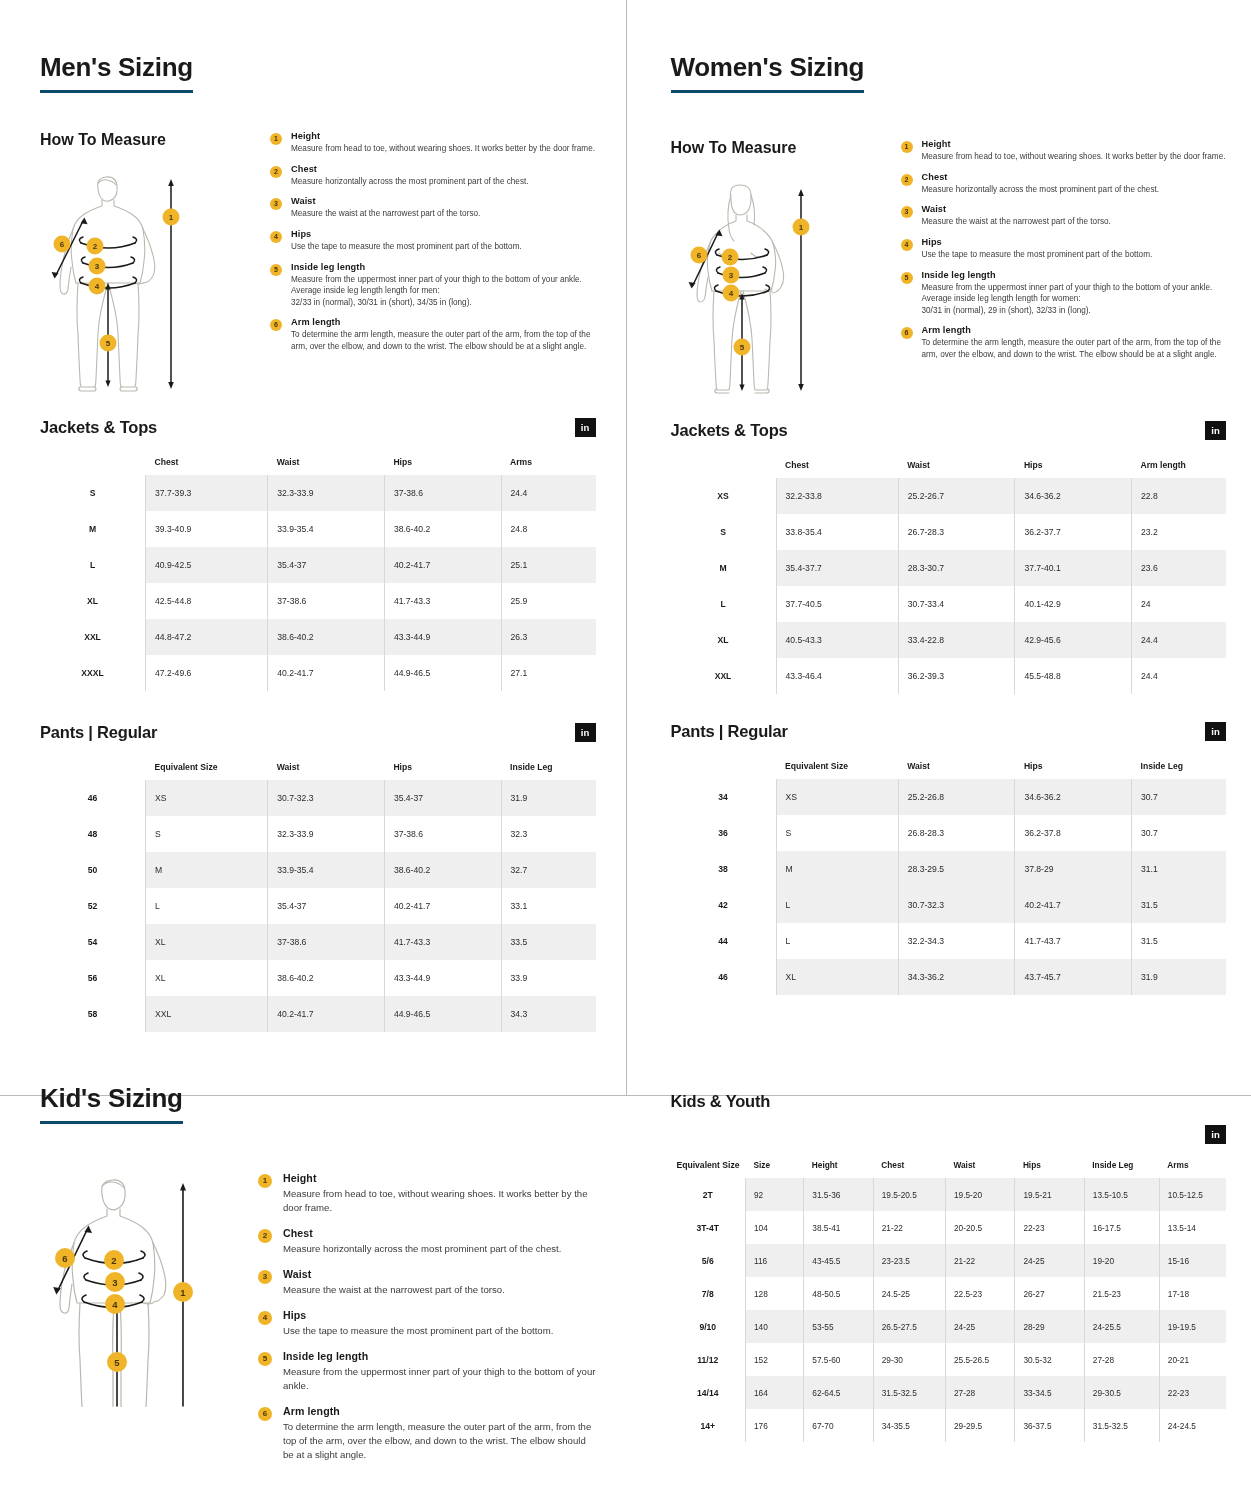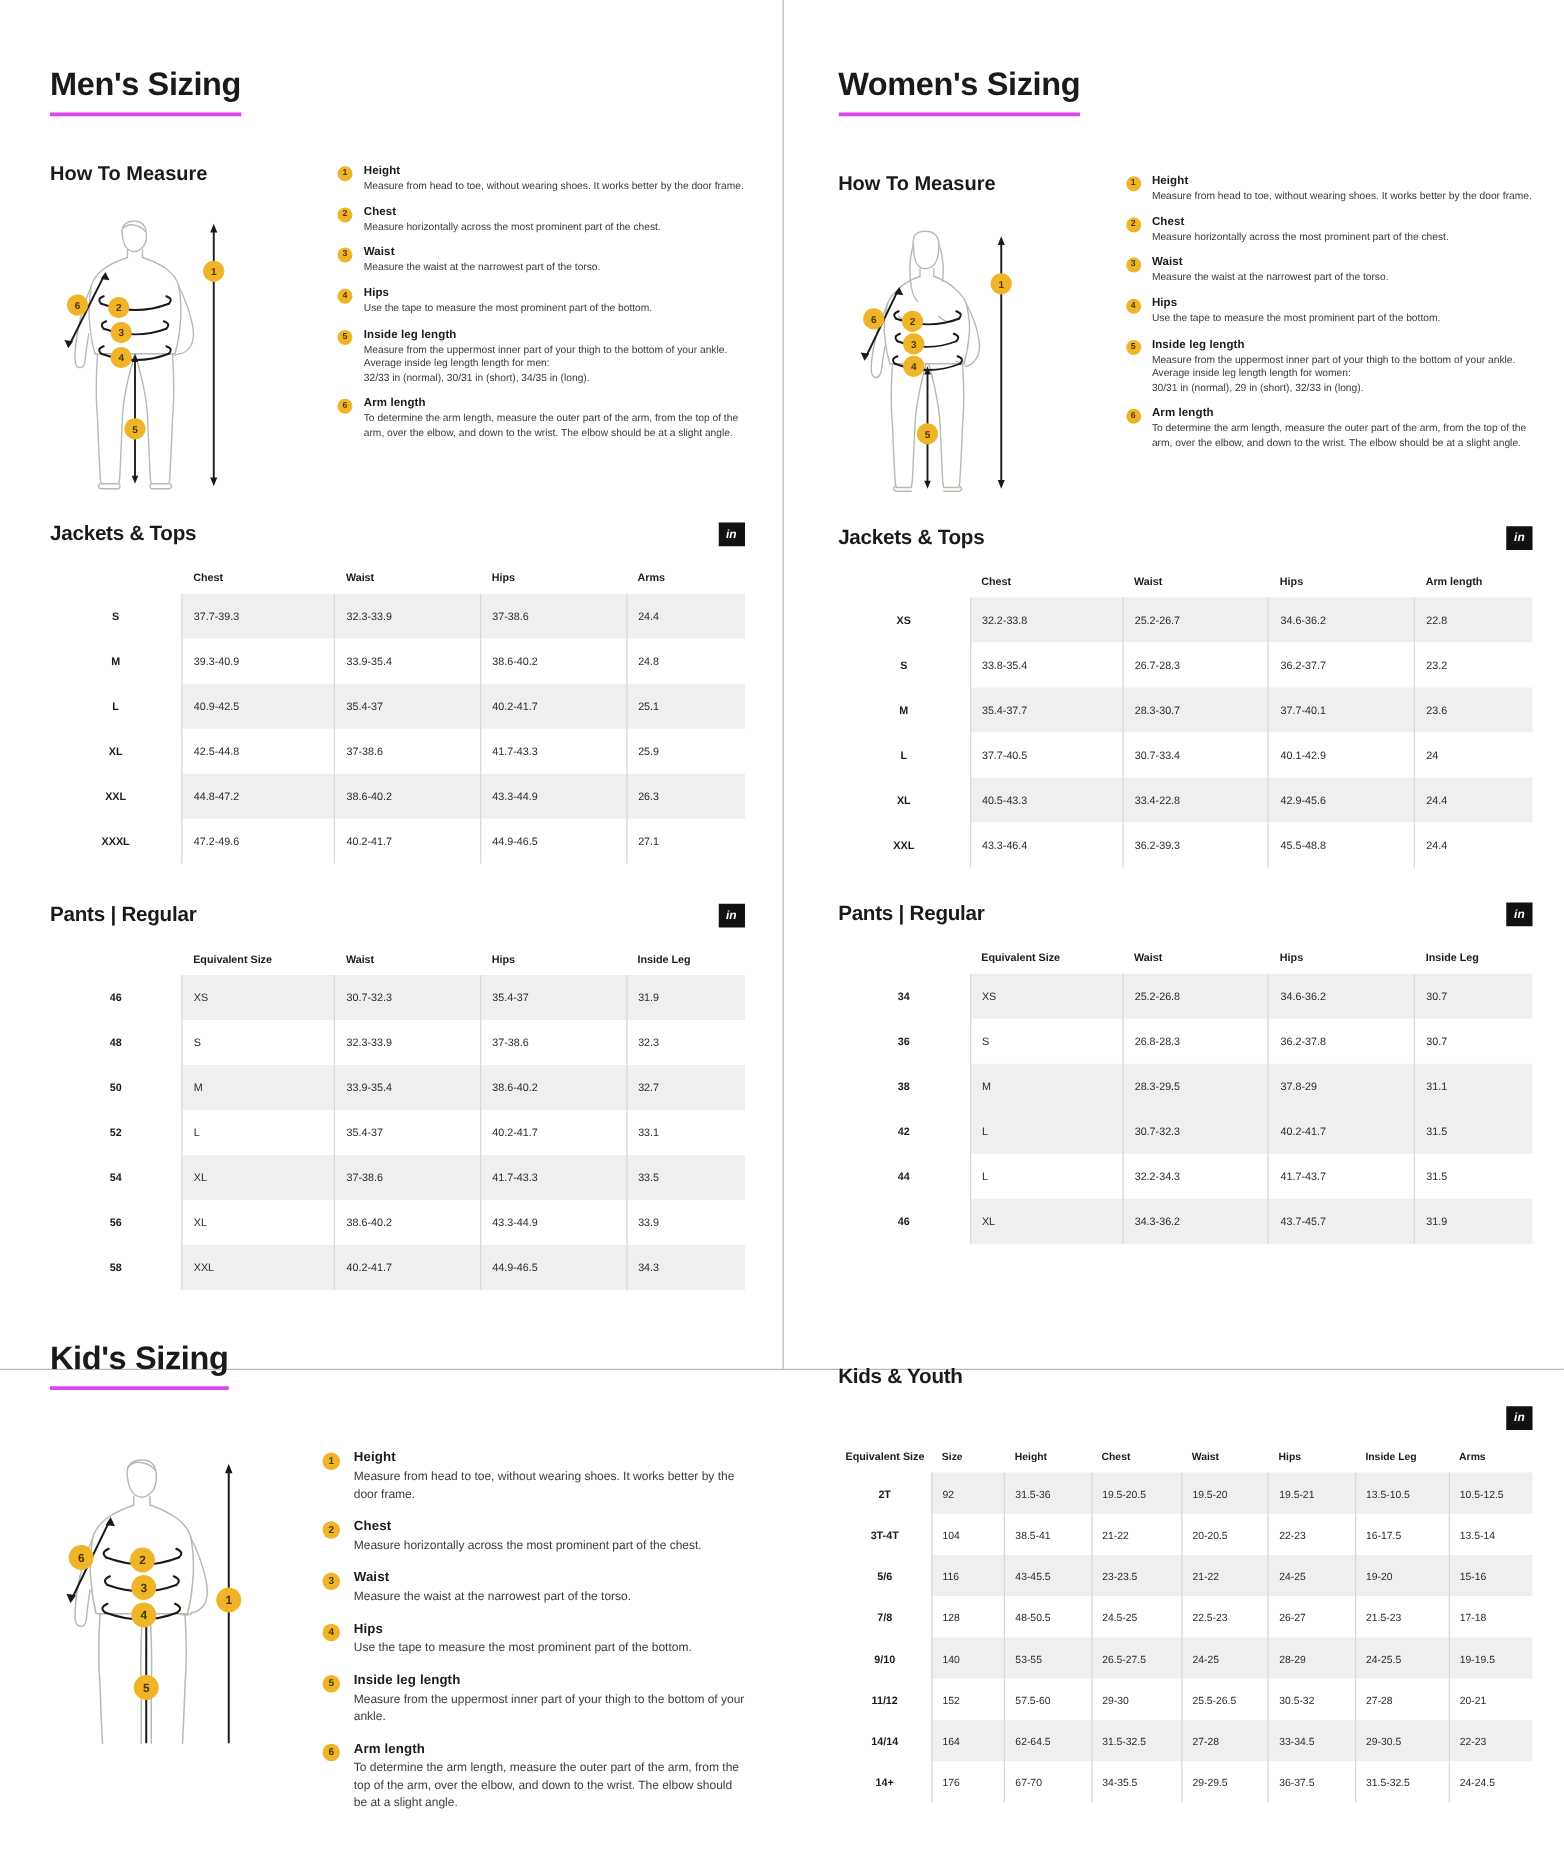--- a/index.html
+++ b/index.html
@@ -29,21 +29,21 @@
   }
 
   
   .section-title {
     font-size: 26px;
     font-weight: bold;
     letter-spacing: -0.3px;
     color: #1a1a1a;
     display: inline-block;
     padding-bottom: 7px;
-    border-bottom: 3px solid #d946ef;
+    border-bottom: 3px solid #0c4a6e;
   }
 
   .howto-title {
     font-size: 16px;
     font-weight: bold;
     color: #1a1a1a;
   }
 
   
   .measure-block { display: flex; }
@@ -100,21 +100,20 @@
   }
   .unit-badge {
     width: 21px; height: 19px;
     background: #111111;
     color: #ffffff;
     font-size: 9.5px;
     font-weight: bold;
     line-height: 19px;
     text-align: center;
     flex: 0 0 auto;
-    font-style: italic;
   }
 
   table.size { width: 100%; border-collapse: collapse; table-layout: fixed; }
   table.size th, table.size td {
     font-size: 8.6px;
     color: #2b2b2b;
     text-align: left;
     padding: 0 0 0 9px;
     height: 36px;
     vertical-align: middle;
@@ -708,21 +707,21 @@
               <td>31.9</td>
             </tr>
           </tbody>
         </table>
       </div>
     </div>
   </div>
 
   <div class="top-row kid">
 
-    <div class="panel" style="padding:4px 30px 0 40px">
+    <div class="panel" style="padding:16px 30px 0 40px">
       <div style="height:35px"></div>
       <div class="section-title">Kid's Sizing</div>
 
       <div style="height:48px"></div>
 
       <div class="measure-block">
         <div class="figure-col" style="width:218px">
           <svg class="figsvg" width="170" height="235" viewBox="0 0 170 235">
             <g fill="none" stroke="#b9b9b0" stroke-width="1.2" stroke-linejoin="round" stroke-linecap="round">
               <path d="M62 22 q-2 -13 10 -14 q12 -1 13 11 q1 11 -5 16 q-6 5 -12 1 q-5 -4 -6 -14z"></path>

